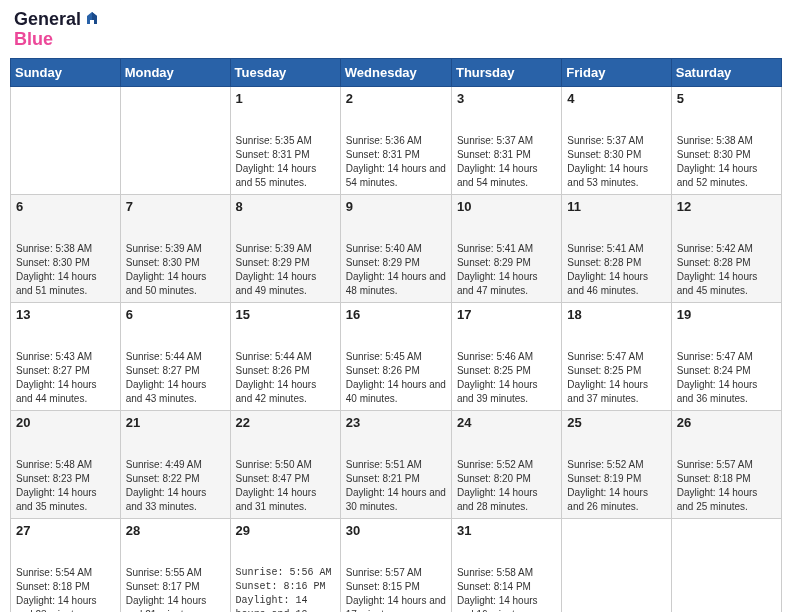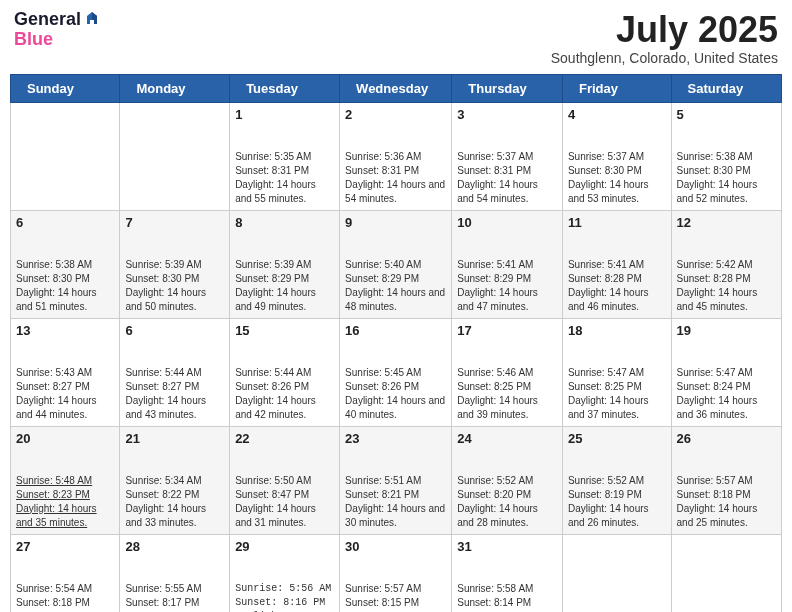--- a/index.html
+++ b/index.html
@@ -50,21 +50,21 @@
     .calendar {
       width: 100%;
       border-collapse: collapse;
       border: 1px solid #ccc;
     }
     .calendar th {
       background-color: #2962a8;
       color: #fff;
       font-size: 13px;
       font-weight: bold;
-      padding: 6px 16px;
+      padding: 6px 4px;
       text-align: left;
       border: 1px solid #1e4d8c;
     }
     .calendar td {
       vertical-align: top;
       padding: 4px 5px;
       border: 1px solid #ccc;
       font-size: 10.5px;
       color: #333;
       width: 113px;
@@ -101,24 +101,20 @@
     <div style="display:flex;align-items:center;">
       <span class="logo-general">General</span>
       <svg width="18" height="18" viewBox="0 0 18 18" style="margin-left:2px;margin-top:-2px;">
         <polygon points="4,14 14,14 14,6 9,2 4,6" fill="#2962a8"></polygon>
         <polygon points="9,2 14,6 14,14 9,14" fill="#1a4a8a"></polygon>
         <rect x="7" y="10" width="4" height="4" fill="#fff"></rect>
       </svg>
     </div>
     <span class="logo-blue">Blue</span>
   </div>
-  <div class="title-area">
-    <div class="month-title">July 2025</div>
-    <div class="location-title">Southglenn, Colorado, United States</div>
-  </div>
 </div>
 
 <table class="calendar">
   <thead>
     <tr>
     <th>Sunday</th>
         <th>Monday</th>
         <th>Tuesday</th>
         <th>Wednesday</th>
         <th>Thursday</th>
@@ -245,27 +241,27 @@
         <td>
           <span class="day-number">19</span>
           <div class="day-info" style="white-space: pre-line;">Sunrise: 5:47 AM
 Sunset: 8:24 PM
 Daylight: 14 hours and 36 minutes.</div>
         </td>
       </tr>
       <tr>
         <td>
           <span class="day-number">20</span>
-          <div class="day-info" style="white-space: pre-line; text-decoration: underline;">Sunrise: 5:48 AM
+          <div class="day-info" style="white-space: pre-line;">Sunrise: 5:48 AM
 Sunset: 8:23 PM
 Daylight: 14 hours and 35 minutes.</div>
         </td>
         <td>
           <span class="day-number">21</span>
-          <div class="day-info" style="white-space: pre-line;">Sunrise: 5:34 AM
+          <div class="day-info" style="white-space: pre-line;">Sunrise: 4:49 AM
 Sunset: 8:22 PM
 Daylight: 14 hours and 33 minutes.</div>
         </td>
         <td>
           <span class="day-number">22</span>
           <div class="day-info" style="white-space: pre-line;">Sunrise: 5:50 AM
 Sunset: 8:47 PM
 Daylight: 14 hours and 31 minutes.</div>
         </td>
         <td>

